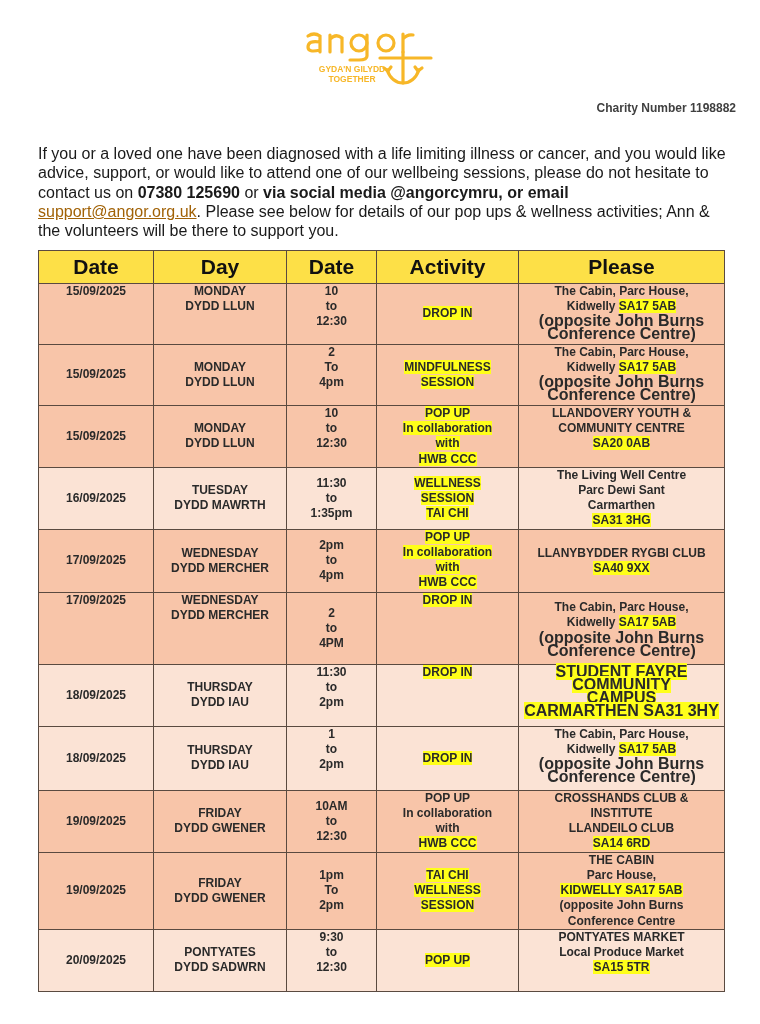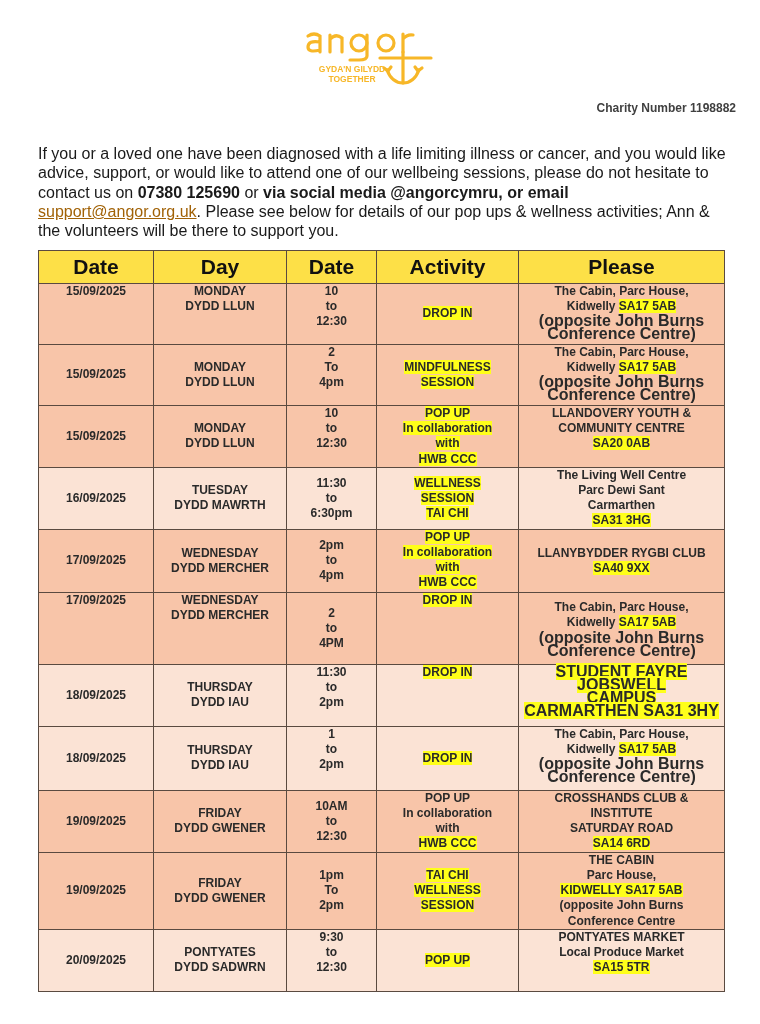--- a/index.html
+++ b/index.html
@@ -147,21 +147,21 @@
         <td class="mid">
           <div><span>16/09/2025</span></div>
         </td>
         <td class="mid">
           <div><span>TUESDAY</span></div>
           <div><span>DYDD MAWRTH</span></div>
         </td>
         <td class="mid">
           <div><span>11:30</span></div>
           <div><span>to</span></div>
-          <div><span>6:30pm</span></div>
+          <div><span>1:35pm</span></div>
         </td>
         <td class="mid">
           <div><span class="hl">WELLNESS</span></div>
           <div><span class="hl">SESSION</span></div>
           <div><span class="hl">TAI CHI</span></div>
         </td>
         <td class="pad">
           <div><span>The Living Well Centre</span></div>
           <div><span>Parc Dewi Sant</span></div>
           <div><span>Carmarthen</span></div>
@@ -225,21 +225,21 @@
         <td class="pad">
           <div><span>11:30</span></div>
           <div><span>to</span></div>
           <div><span>2pm</span></div>
         </td>
         <td class="pad">
           <div><span class="hl">DROP IN</span></div>
         </td>
         <td class="pad">
           <div class="small"><span class="hl">STUDENT FAYRE</span></div>
-          <div class="small"><span class="hl">JOBSWELL</span></div>
+          <div class="small"><span class="hl">COMMUNITY</span></div>
           <div class="small"><span class="hl">CAMPUS</span></div>
           <div class="small"><span class="hl">CARMARTHEN SA31 3HY</span></div>
         </td>
       </tr>
       <tr class="light" style="height: 64px;">
         <td class="mid">
           <div><span>18/09/2025</span></div>
         </td>
         <td class="mid">
           <div><span>THURSDAY</span></div>
@@ -274,21 +274,21 @@
         </td>
         <td class="pad">
           <div><span>POP UP</span></div>
           <div><span>In collaboration</span></div>
           <div><span>with</span></div>
           <div><span class="hl">HWB CCC</span></div>
         </td>
         <td class="pad">
           <div><span>CROSSHANDS CLUB &amp;</span></div>
           <div><span>INSTITUTE</span></div>
-          <div><span>SATURDAY ROAD</span></div>
+          <div><span>LLANDEILO CLUB</span></div>
           <div><span class="hl">SA14 6RD</span></div>
         </td>
       </tr>
       <tr class="dark" style="height: 77px;">
         <td class="mid">
           <div><span>19/09/2025</span></div>
         </td>
         <td class="mid">
           <div><span>FRIDAY</span></div>
           <div><span>DYDD GWENER</span></div>

